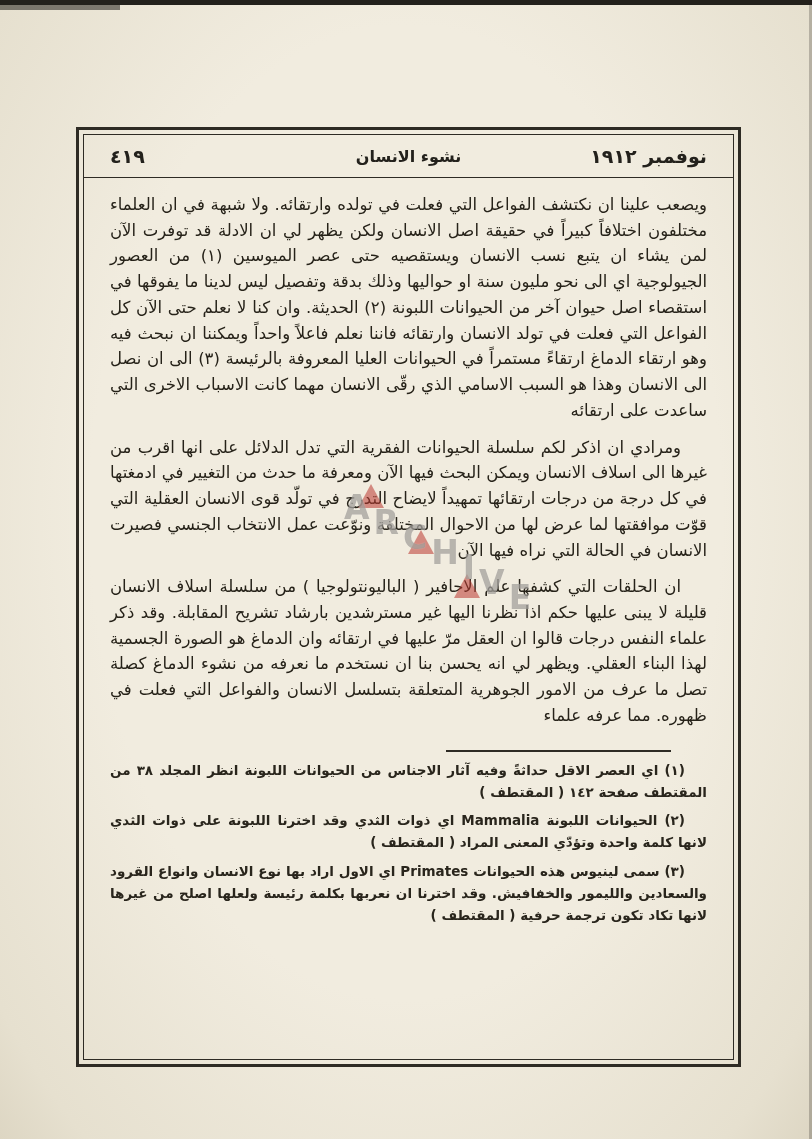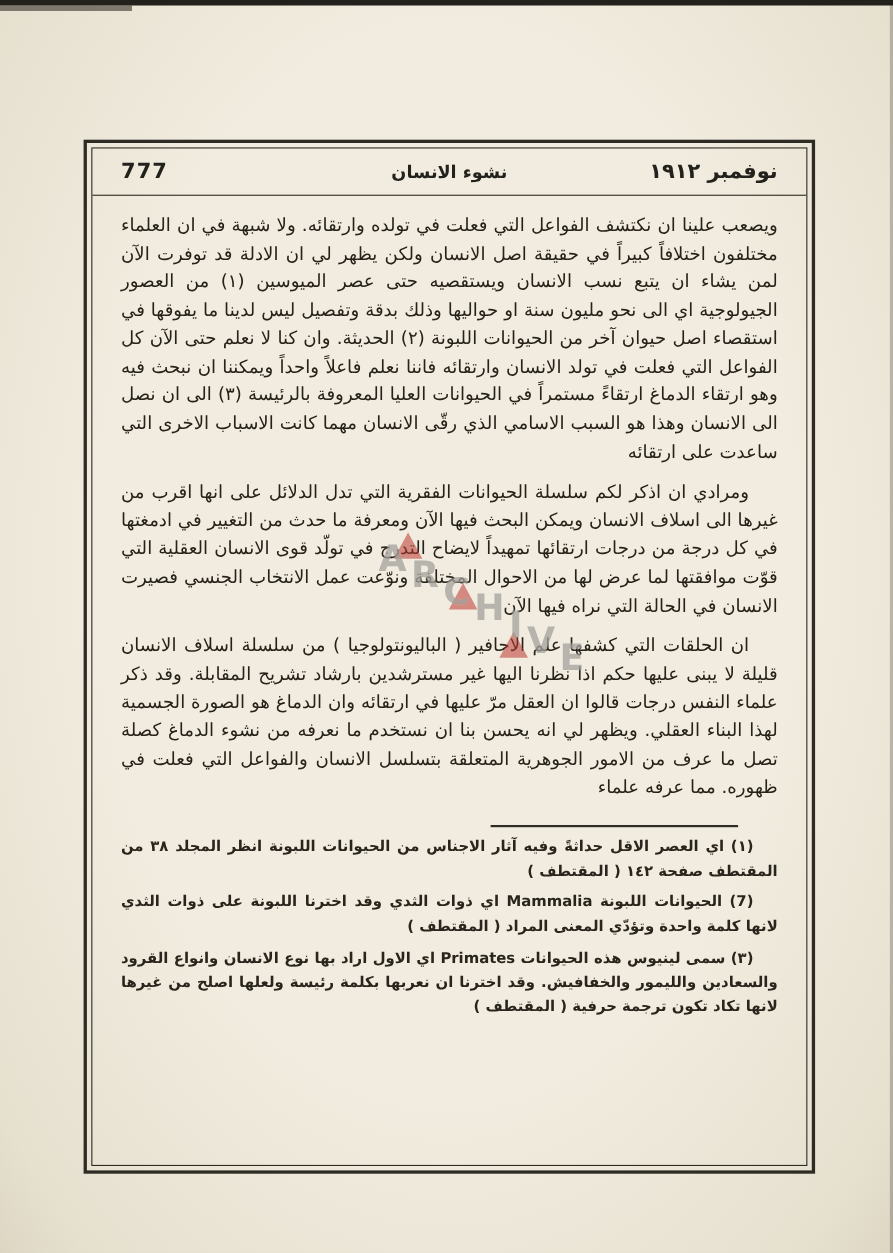--- a/index.html
+++ b/index.html
@@ -163,34 +163,34 @@
   <div class="edge-top"></div>
   <div class="edge-top-smudge"></div>
   <div class="edge-right"></div>
 
   <div class="frame-outer">
     <div class="frame-inner">
 
       <div class="header">
         <span class="h-date">نوفمبر ١٩١٢</span>
         <span class="h-title">نشوء الانسان</span>
-        <span class="h-page">777</span>
+        <span class="h-page">٤١٩</span>
       </div>
 
       <div class="body-text">
         <p>ويصعب علينا ان نكتشف الفواعل التي فعلت في تولده وارتقائه. ولا شبهة في ان العلماء مختلفون اختلافاً كبيراً في حقيقة اصل الانسان ولكن يظهر لي ان الادلة قد توفرت الآن لمن يشاء ان يتبع نسب الانسان ويستقصيه حتى عصر الميوسين (١) من العصور الجيولوجية اي الى نحو مليون سنة او حواليها وذلك بدقة وتفصيل ليس لدينا ما يفوقها في استقصاء اصل حيوان آخر من الحيوانات اللبونة (٢) الحديثة. وان كنا لا نعلم حتى الآن كل الفواعل التي فعلت في تولد الانسان وارتقائه فاننا نعلم فاعلاً واحداً ويمكننا ان نبحث فيه وهو ارتقاء الدماغ ارتقاءً مستمراً في الحيوانات العليا المعروفة بالرئيسة (٣) الى ان نصل الى الانسان وهذا هو السبب الاسامي الذي رقّى الانسان مهما كانت الاسباب الاخرى التي ساعدت على ارتقائه</p>
         <p class="indent">ومرادي ان اذكر لكم سلسلة الحيوانات الفقرية التي تدل الدلائل على انها اقرب من غيرها الى اسلاف الانسان ويمكن البحث فيها الآن ومعرفة ما حدث من التغيير في ادمغتها في كل درجة من درجات ارتقائها تمهيداً لايضاح التدرج في تولّد قوى الانسان العقلية التي قوّت موافقتها لما عرض لها من الاحوال المختلفة ونوّعت عمل الانتخاب الجنسي فصيرت الانسان في الحالة التي نراه فيها الآن</p>
         <p class="indent">ان الحلقات التي كشفها علم الاحافير ( الباليونتولوجيا ) من سلسلة اسلاف الانسان قليلة لا يبنى عليها حكم اذا نظرنا اليها غير مسترشدين بارشاد تشريح المقابلة. وقد ذكر علماء النفس درجات قالوا ان العقل مرّ عليها في ارتقائه وان الدماغ هو الصورة الجسمية لهذا البناء العقلي. ويظهر لي انه يحسن بنا ان نستخدم ما نعرفه من نشوء الدماغ كصلة تصل ما عرف من الامور الجوهرية المتعلقة بتسلسل الانسان والفواعل التي فعلت في ظهوره. مما عرفه علماء</p>
       </div>
 
       <hr class="footnote-rule">
 
       <div class="footnotes">
         <p>(١) اي العصر الاقل حداثةً وفيه آثار الاجناس من الحيوانات اللبونة انظر المجلد ٣٨ من المقتطف صفحة ١٤٢ ( المقتطف )</p>
-        <p>(7) الحيوانات اللبونة Mammalia اي ذوات الثدي وقد اخترنا اللبونة على ذوات الثدي لانها كلمة واحدة وتؤدّي المعنى المراد ( المقتطف )</p>
+        <p>(٢) الحيوانات اللبونة Mammalia اي ذوات الثدي وقد اخترنا اللبونة على ذوات الثدي لانها كلمة واحدة وتؤدّي المعنى المراد ( المقتطف )</p>
         <p>(٣) سمى لينيوس هذه الحيوانات Primates اي الاول اراد بها نوع الانسان وانواع القرود والسعادين والليمور والخفافيش. وقد اخترنا ان نعربها بكلمة رئيسة ولعلها اصلح من غيرها لانها تكاد تكون ترجمة حرفية ( المقتطف )</p>
       </div>
 
     </div>
   </div>
 
   <div class="watermark">
     <i class="wm-flame f1"></i>
     <i class="wm-flame f2"></i>
     <i class="wm-flame f3"></i>

